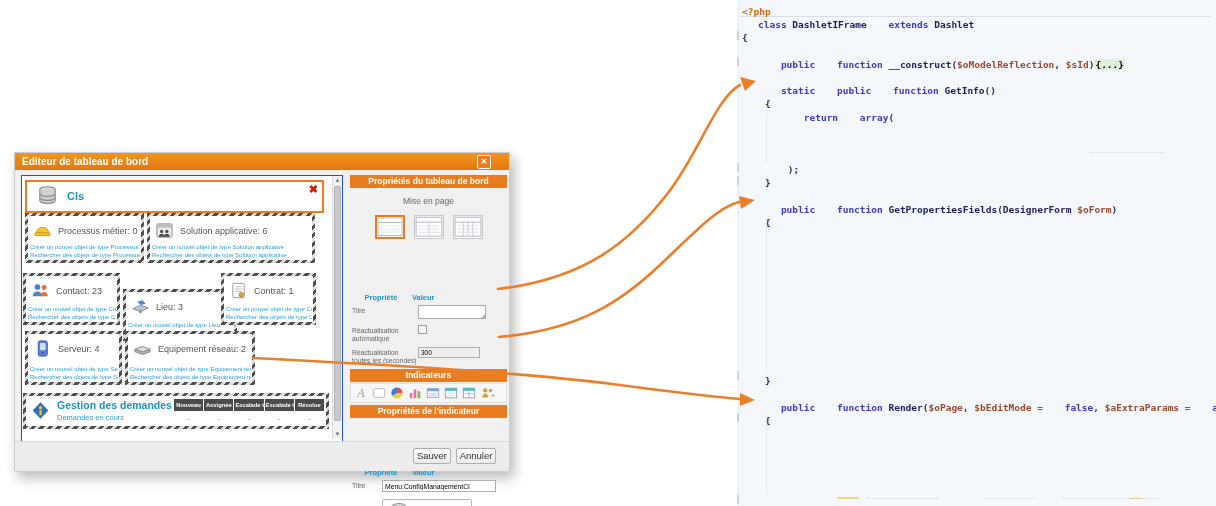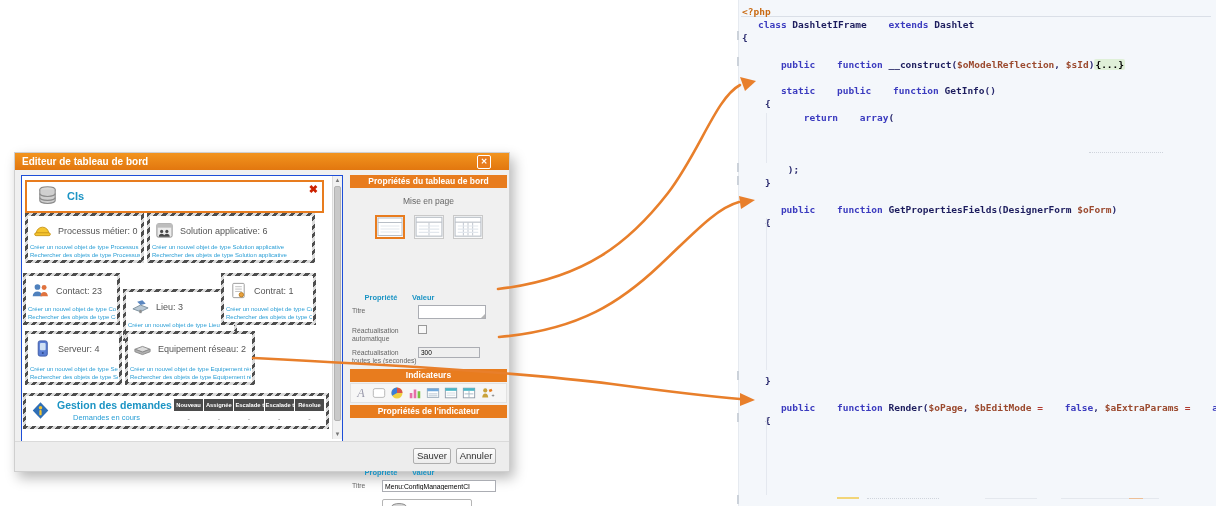--- a/index.html
+++ b/index.html
@@ -56,21 +56,21 @@
   .tile-inner{position:relative;width:100%;height:100%;background:#fff;overflow:hidden;}
   .tile-inner .icn{position:absolute;left:4px;top:5px;width:21px;height:19px;}
   .tile-label{position:absolute;left:30px;top:10px;font-size:9px;color:#555;white-space:nowrap;}
   .tile-links{position:absolute;left:2px;right:1px;bottom:1px;font-size:6px;line-height:8px;
               color:#2b9fd6;white-space:nowrap;overflow:hidden;}
   .tile-links div{overflow:hidden;cursor:pointer;}
 
   .req .tile-inner{background:#fff;}
   .req-icn{position:absolute;left:5px;top:4px;width:20px;height:20px;}
   .req-title{position:absolute;left:31px;top:3px;font-size:10.5px;font-weight:bold;color:#1c94c4;white-space:nowrap;}
-  .req-link{position:absolute;left:31px;top:17px;font-size:7.5px;color:#2b9fd6;cursor:pointer;margin-left:16px;}
+  .req-link{position:absolute;left:31px;top:17px;font-size:7.5px;color:#2b9fd6;cursor:pointer;}
   .req-table{position:absolute;left:148px;top:3px;right:2px;display:flex;gap:1px;}
   .req-th{background:#4b4b4b;color:#fff;font-size:5.8px;font-weight:bold;text-align:center;
           padding:3px 1px;flex:1;white-space:nowrap;overflow:hidden;}
   .req-vals{position:absolute;left:148px;top:19px;right:2px;display:flex;gap:1px;}
   .req-td{flex:1;text-align:center;font-size:7px;color:#888;}
 
   
   .sbar{position:absolute;right:0;top:0;width:9px;height:263px;background:#f1f1f1;border-left:1px solid #dcdcdc;}
   .sbtn{position:absolute;left:0;width:9px;height:9px;color:#777;font-size:6px;line-height:9px;text-align:center;cursor:pointer;}
   .sthumb{position:absolute;left:1px;top:10px;width:7px;height:235px;background:#c9c9c9;border:1px solid #b3b3b3;

